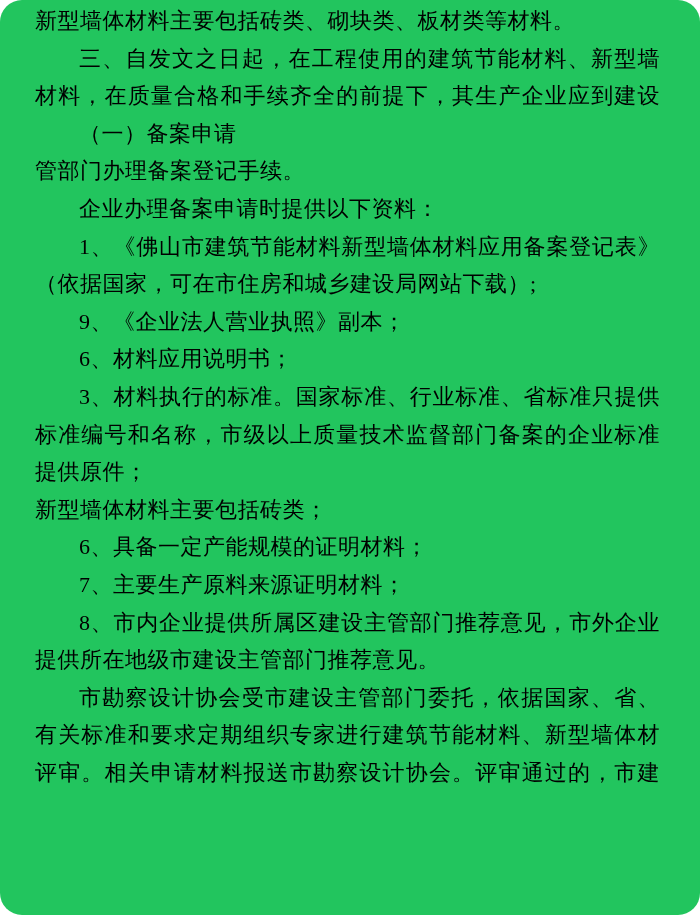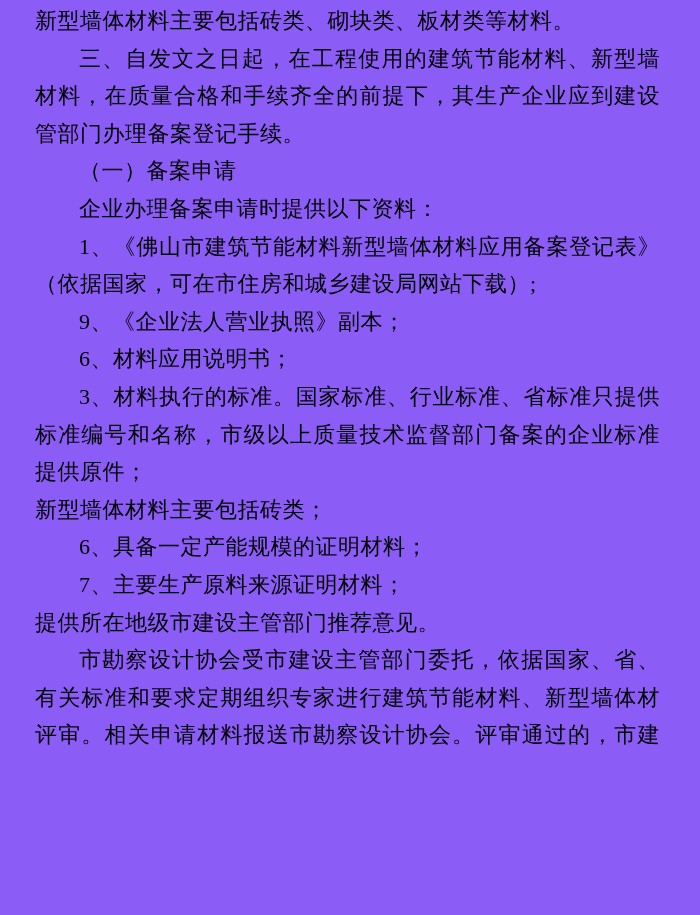--- a/index.html
+++ b/index.html
@@ -35,36 +35,37 @@
   .line.fill {
     text-align-last: justify;
   }
   .line.indent {
     text-indent: 2em;
   }
 </style>
 </head>
 <body>
 
-<div class="page" style="background: #8b5cf6; color: rgb(0, 0, 0);">
+<div class="page" style="background: #22c55e; color: rgb(0, 0, 0); border-radius: 22px;">
   <div class="doc-body" id="doc-body">
       <div class="line">新型墙体材料主要包括砖类、砌块类、板材类等材料。</div>
       <div class="line indent fill">三、自发文之日起，在工程使用的建筑节能材料、新型墙体</div>
       <div class="line fill">材料，在质量合格和手续齐全的前提下，其生产企业应到建设主</div>
+      <div class="line indent">（一）备案申请</div>
       <div class="line">管部门办理备案登记手续。</div>
-      <div class="line indent">（一）备案申请</div>
       <div class="line indent">企业办理备案申请时提供以下资料：</div>
       <div class="line indent fill">1、《佛山市建筑节能材料新型墙体材料应用备案登记表》</div>
       <div class="line">（依据国家，可在市住房和城乡建设局网站下载）;</div>
       <div class="line indent">9、《企业法人营业执照》副本；</div>
       <div class="line indent">6、材料应用说明书；</div>
       <div class="line indent fill">3、材料执行的标准。国家标准、行业标准、省标准只提供</div>
       <div class="line fill">标准编号和名称，市级以上质量技术监督部门备案的企业标准需</div>
       <div class="line">提供原件；</div>
       <div class="line">新型墙体材料主要包括砖类；</div>
       <div class="line indent">6、具备一定产能规模的证明材料；</div>
       <div class="line indent">7、主要生产原料来源证明材料；</div>
+      <div class="line indent fill">8、市内企业提供所属区建设主管部门推荐意见，市外企业</div>
       <div class="line">提供所在地级市建设主管部门推荐意见。</div>
       <div class="line indent fill">市勘察设计协会受市建设主管部门委托，依据国家、省、市</div>
       <div class="line fill">有关标准和要求定期组织专家进行建筑节能材料、新型墙体材料</div>
       <div class="line fill">评审。相关申请材料报送市勘察设计协会。评审通过的，市建设</div>
     </div>
 </div>
 
 </body></html>

